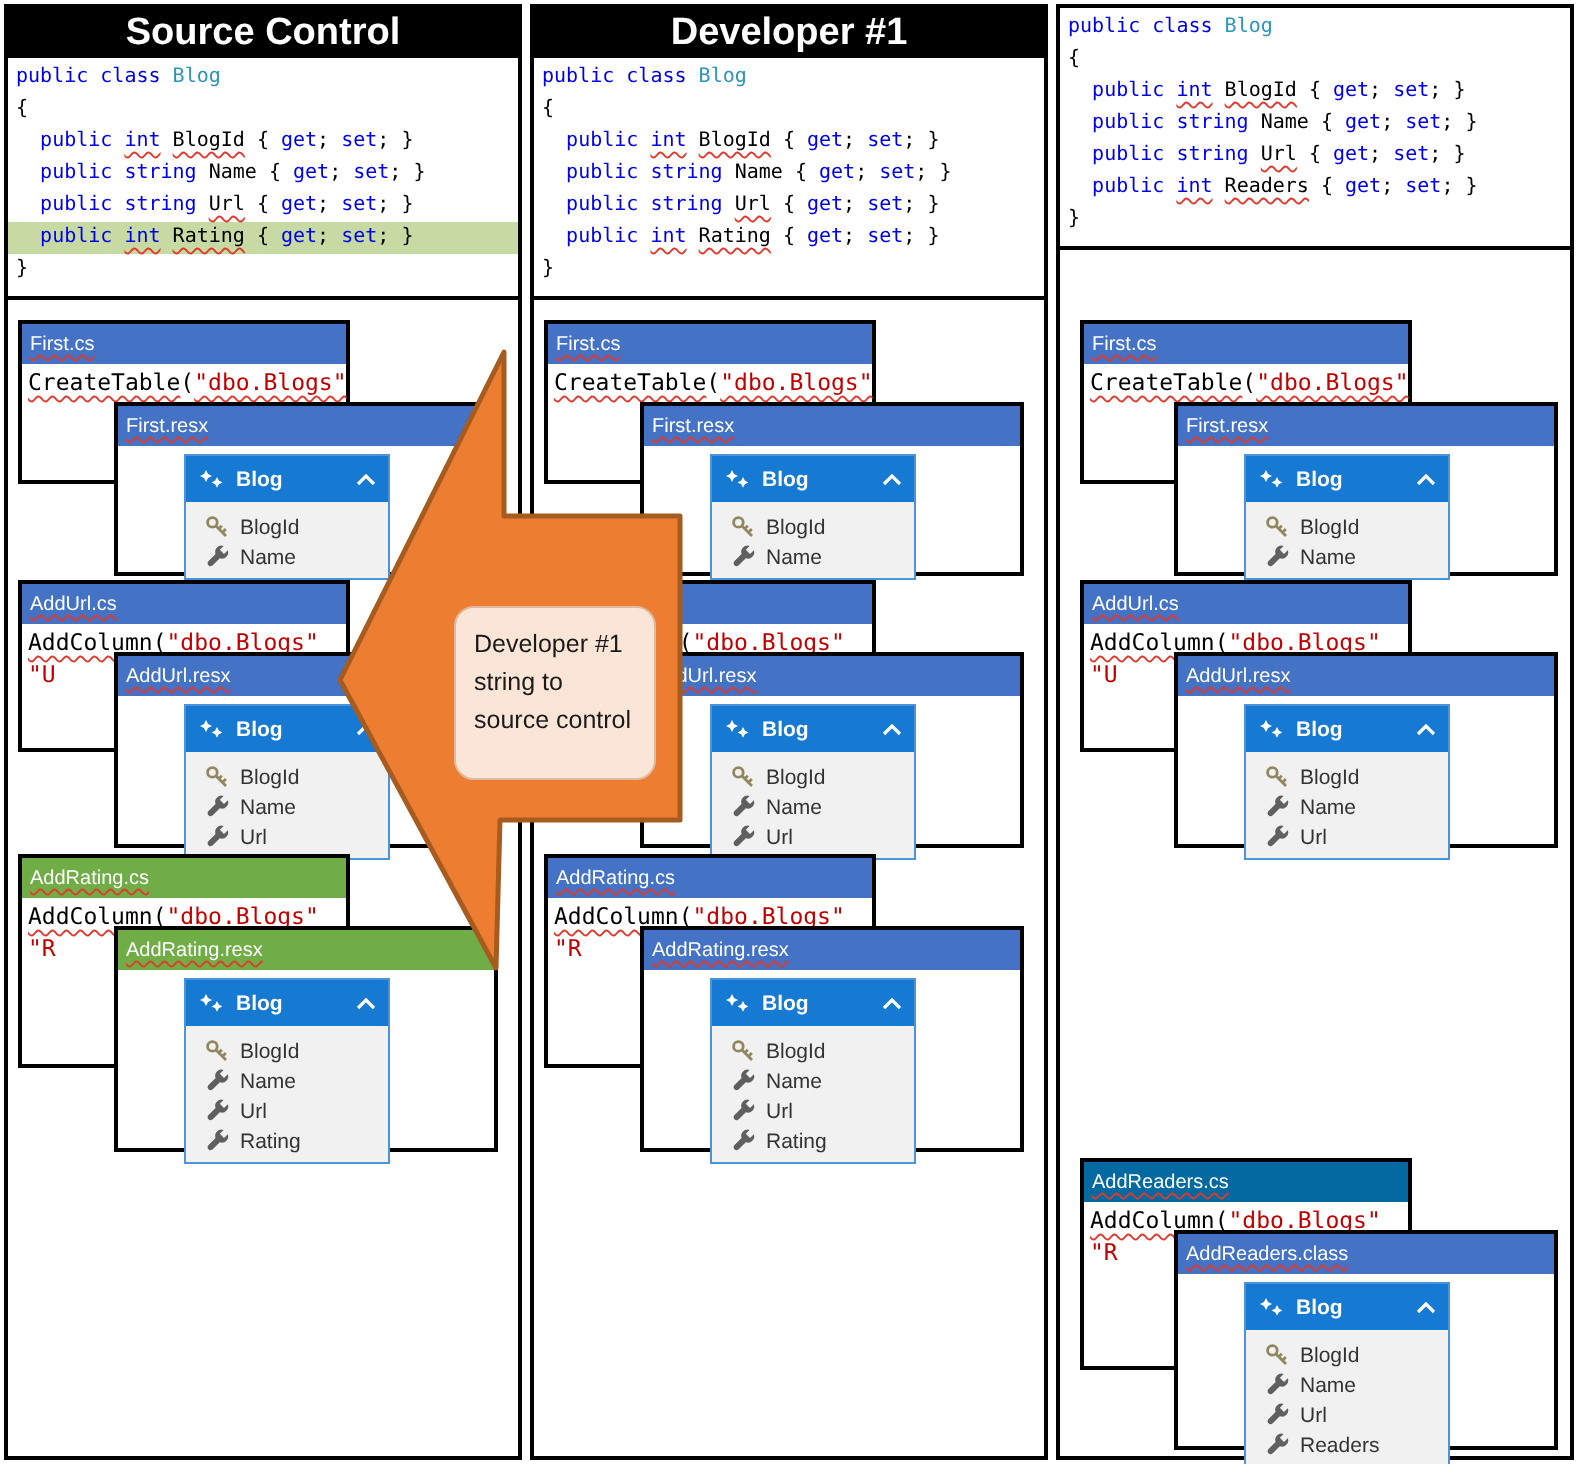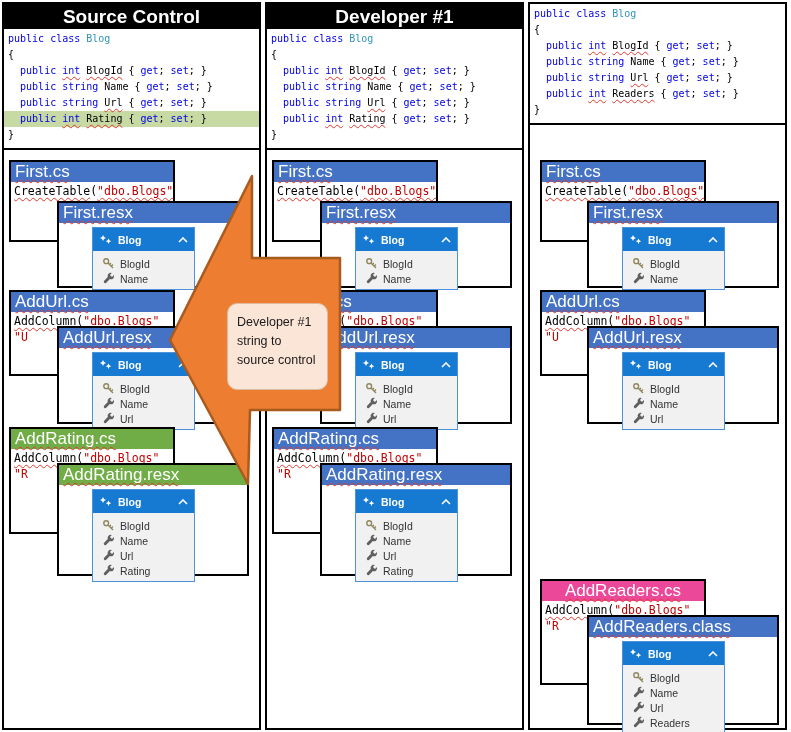--- a/index.html
+++ b/index.html
@@ -19,21 +19,21 @@
   .codeline.hl{background:#C7DAA4;}
   .t-kw{color:#0000E6;}
   .t-cls{color:#2E95B8;}
   .t-str{color:#C00000;}
   .t-sq{text-decoration-line:underline;text-decoration-style:wavy;
         text-decoration-color:#E0392E;text-decoration-thickness:1px;
         text-underline-offset:2px;text-decoration-skip-ink:none;}
 
   .card{position:absolute;background:#fff;border:2px solid #000;box-sizing:border-box;}
   .card-head{height:20px;display:flex;align-items:center;padding:0 4px;box-sizing:border-box;}
-  .fname{color:#fff;font-size:17px;font-family:"Liberation Sans",sans-serif;
+  .fname{color:#fff;font-size:10px;font-family:"Liberation Sans",sans-serif;
          text-decoration-line:underline;text-decoration-style:wavy;
          text-decoration-color:#E0392E;text-decoration-thickness:1px;
          text-underline-offset:2px;text-decoration-skip-ink:none;}
   .card-code{font-family:"DejaVu Sans Mono",monospace;font-size:11.5px;
              line-height:16px;padding:1px 2px;color:#000;}
   .card-code .codeline{padding-left:1px;}
 
   .etable{width:103px;margin:4px 0 0 33px;border:1.6px solid #4C93D9;box-sizing:border-box;}
   .etable-head{height:23px;display:flex;align-items:center;gap:5px;padding:0 6px;box-sizing:border-box;}
   .ename{color:#fff;font-size:10.5px;font-weight:bold;flex:1;}
@@ -545,21 +545,21 @@
                 <path d="M11.9 3.1a3.1 3.1 0 0 1-4 4L4.5 10.5a1.5 1.5 0 1 1-2.1-2.1L5.8 5a3.1 3.1 0 0 1 4-4L7.9 2.9l2.1 2.1 1.9-1.9z" fill="#5f5f5f"></path>
               </svg>
             </span>
             <span class="flabel">Url</span>
           </div>
         </div>
     </div>
   </div>
 
   <div class="card" style="left:10px;top:575px;width:166px;height:106px">
-    <div class="card-head" style="background: #ec4899; justify-content: center;">
+    <div class="card-head" style="background: #0369a1;">
         <span class="fname">AddReaders.cs</span>
       </div>
     <div class="card-code">
         <div class="codeline"><span class="t-sq">AddColumn</span><span class="t-pl">(</span><span class="t-str t-sq">"dbo.Blogs"</span></div>
         <div class="codeline"><span class="t-str">"R</span></div>
       </div>
   </div>
 
   <div class="card" style="left:57px;top:611px;width:192px;height:110px">
     <div class="card-head" style="background: rgb(68, 114, 196);">

